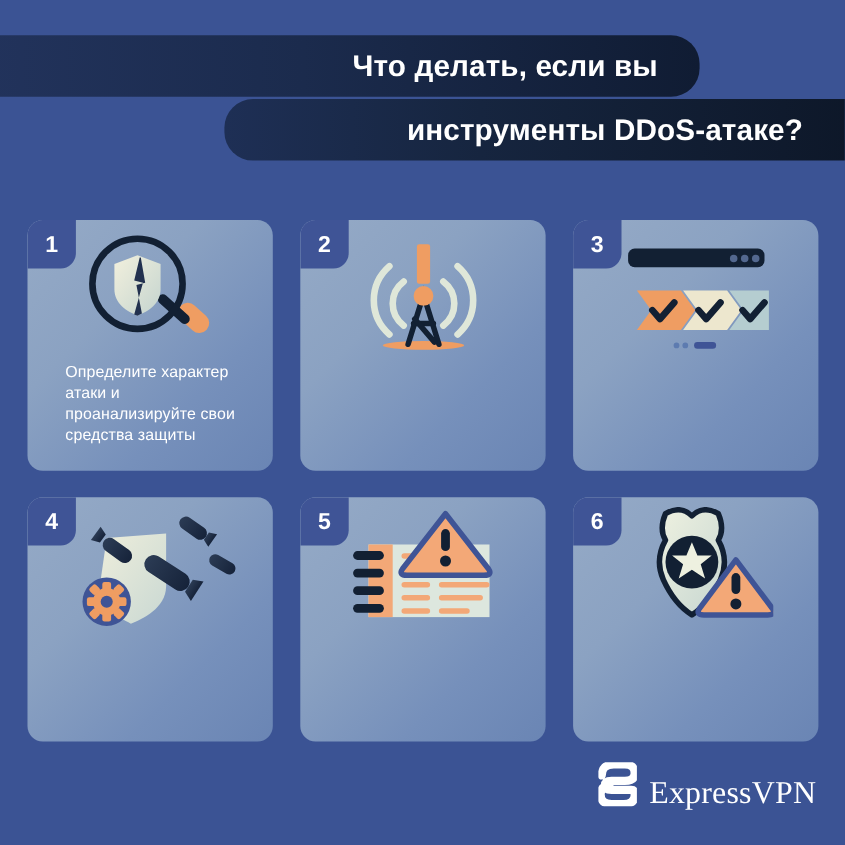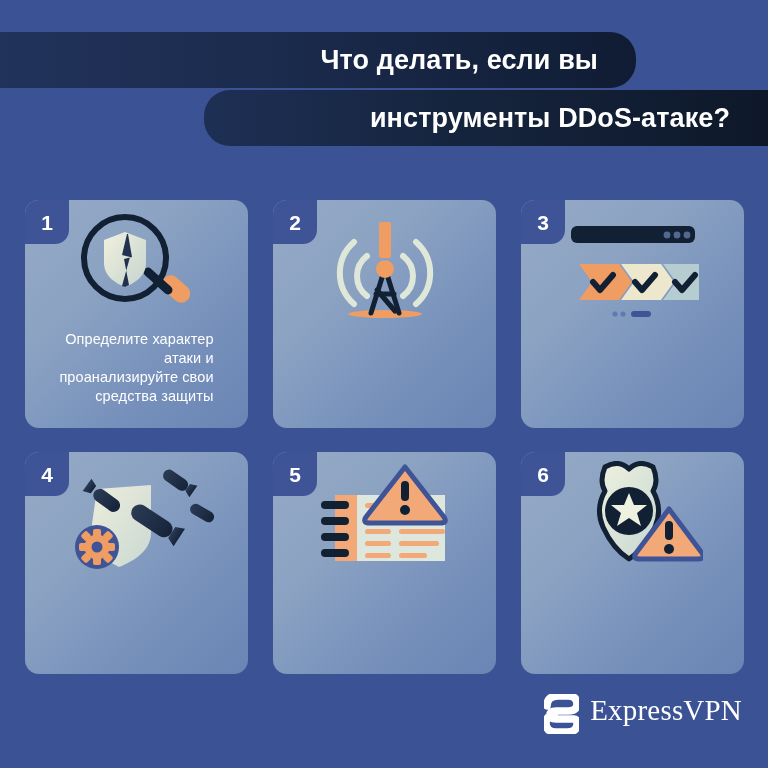--- a/index.html
+++ b/index.html
@@ -83,32 +83,32 @@
     width:100%;
     display:flex;
     align-items:center;
     justify-content:center;
     padding-top:6px;
   }
   .card-text {
     color:#ffffff;
     font-size:14.5px;
     line-height:19px;
-    text-align:right;
+    text-align:left;
     padding:0 12px;
     white-space:pre-line;
     letter-spacing:.1px;
   }
 
   
   .footer {
     position:absolute;
     right:26px; bottom:30px;
     display:flex;
-    align-items:flex-start;
+    align-items:flex-end;
     gap:11px;
   }
   .logo-word {
     color:#ffffff;
     font-family:"Liberation Serif", serif;
     font-size:29px;
     letter-spacing:.2px;
   }
 </style>
 </head>

